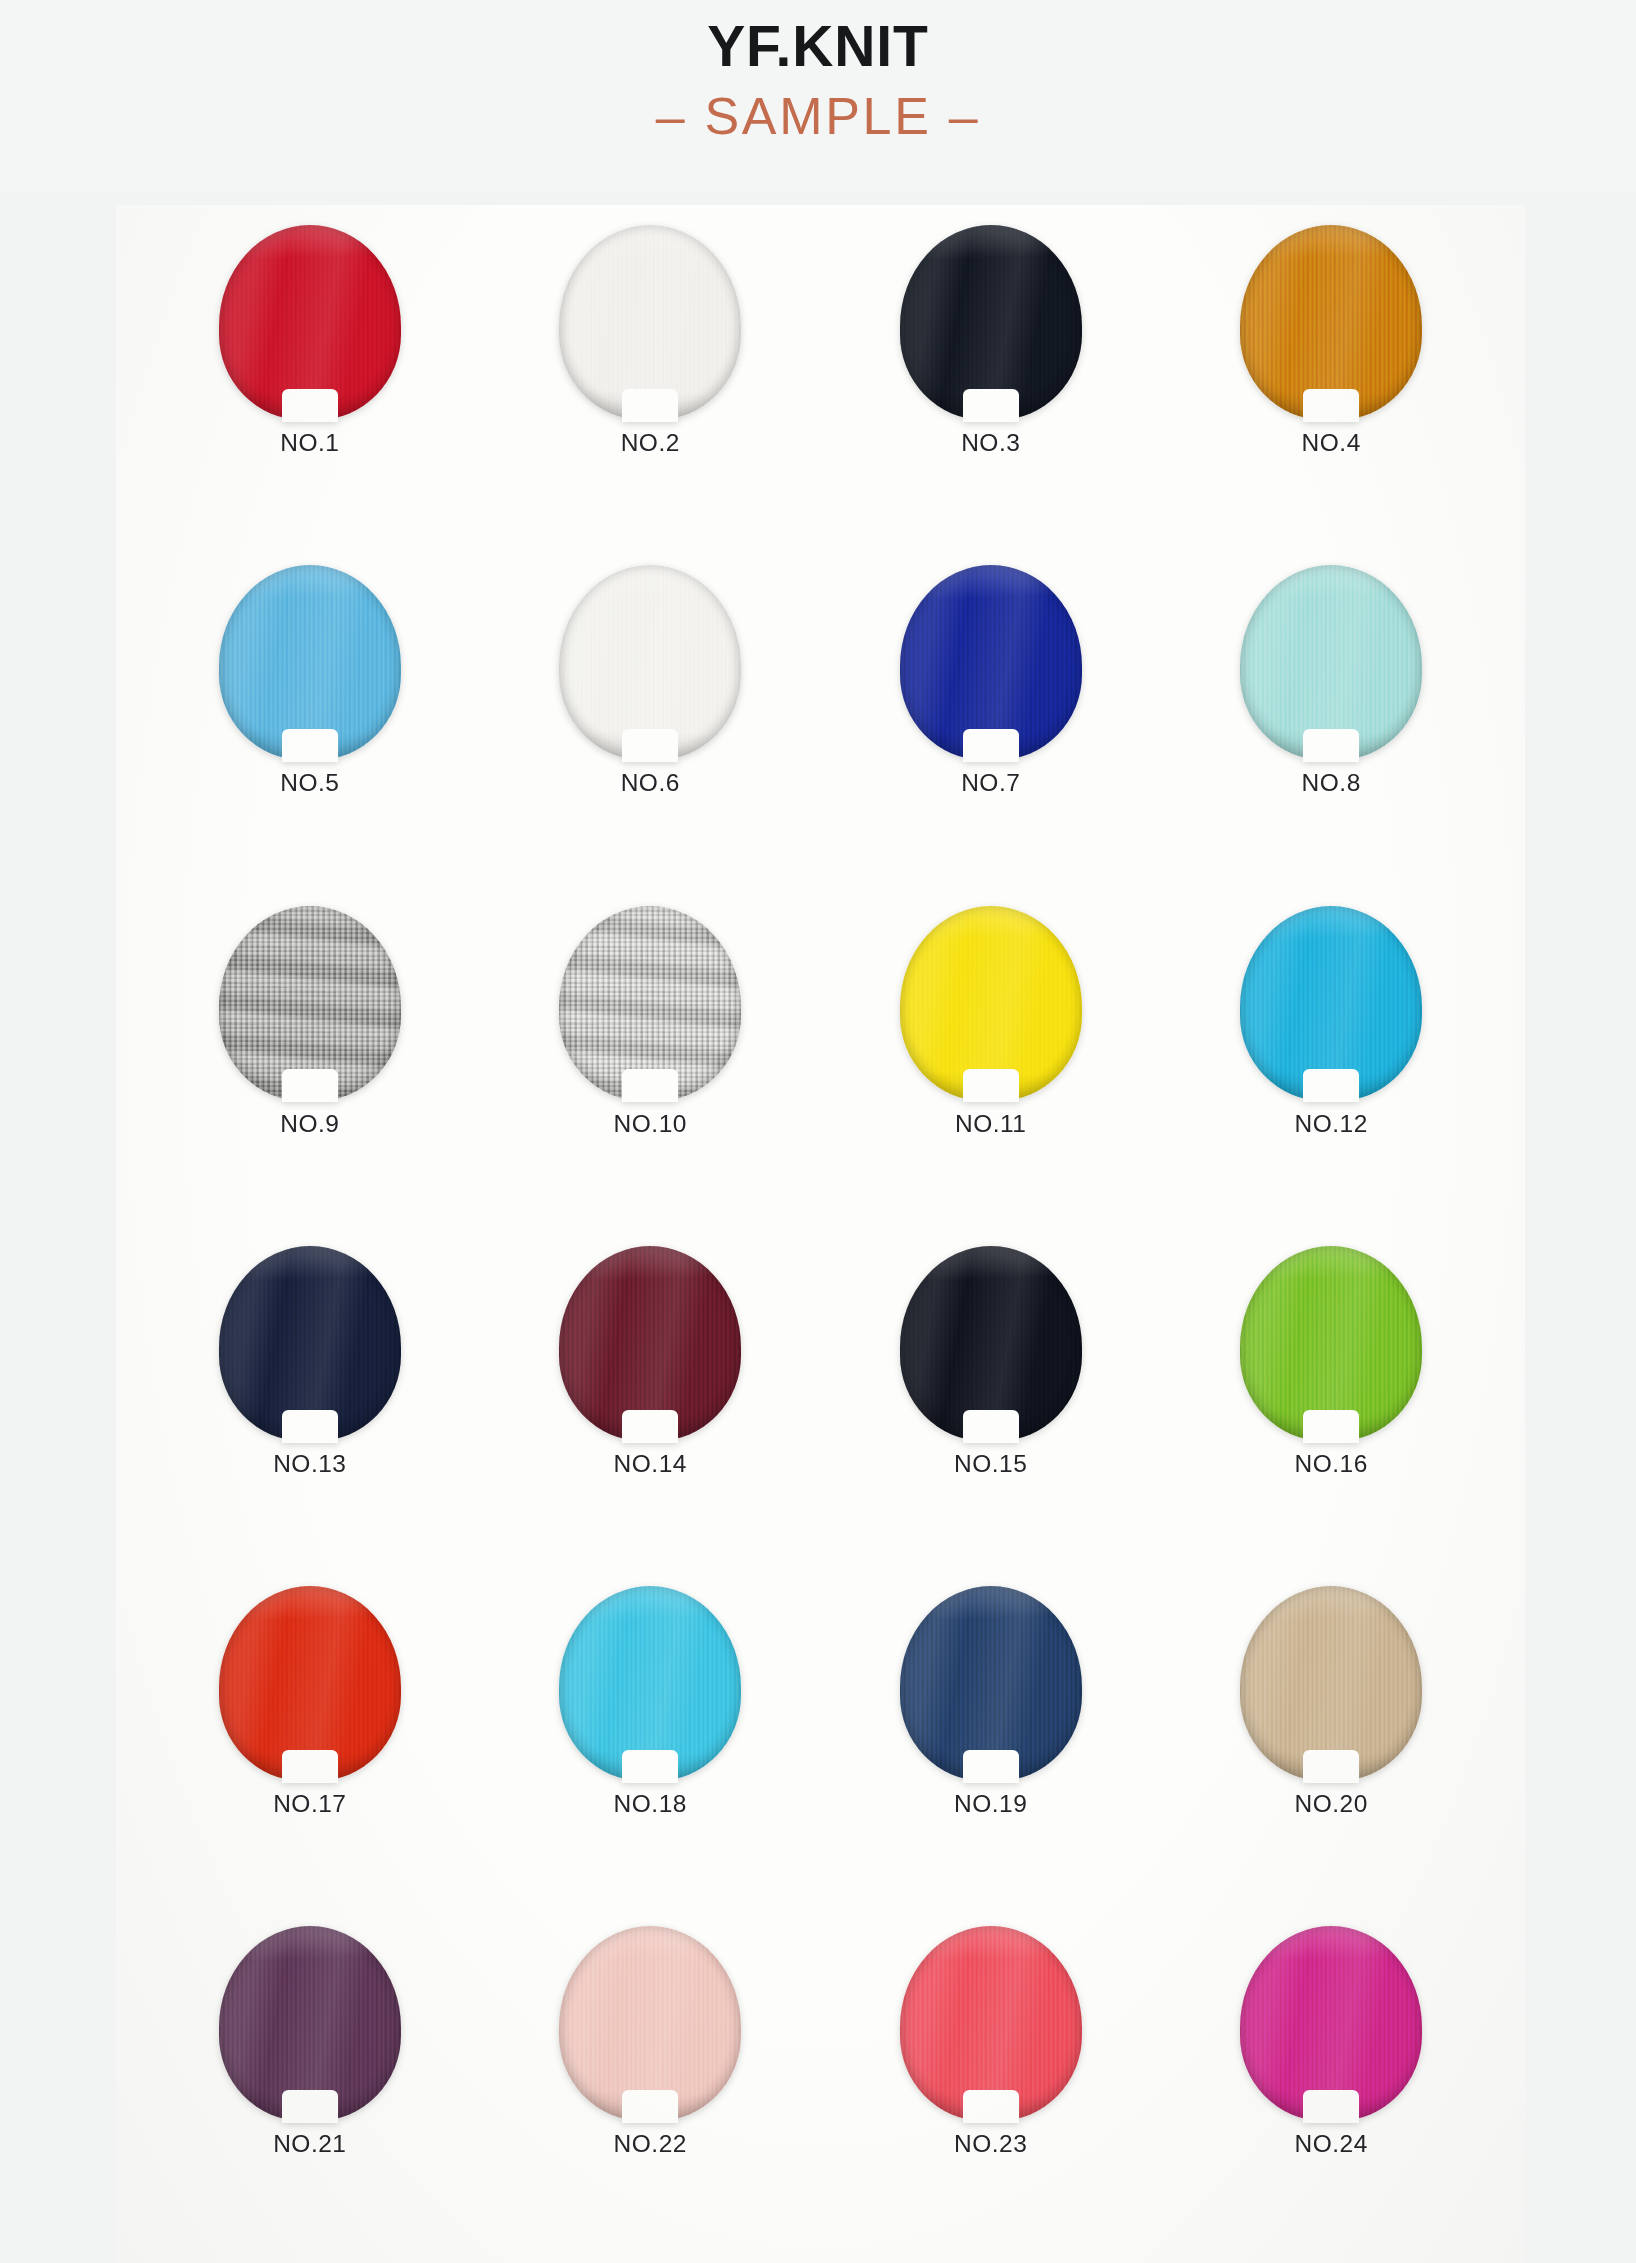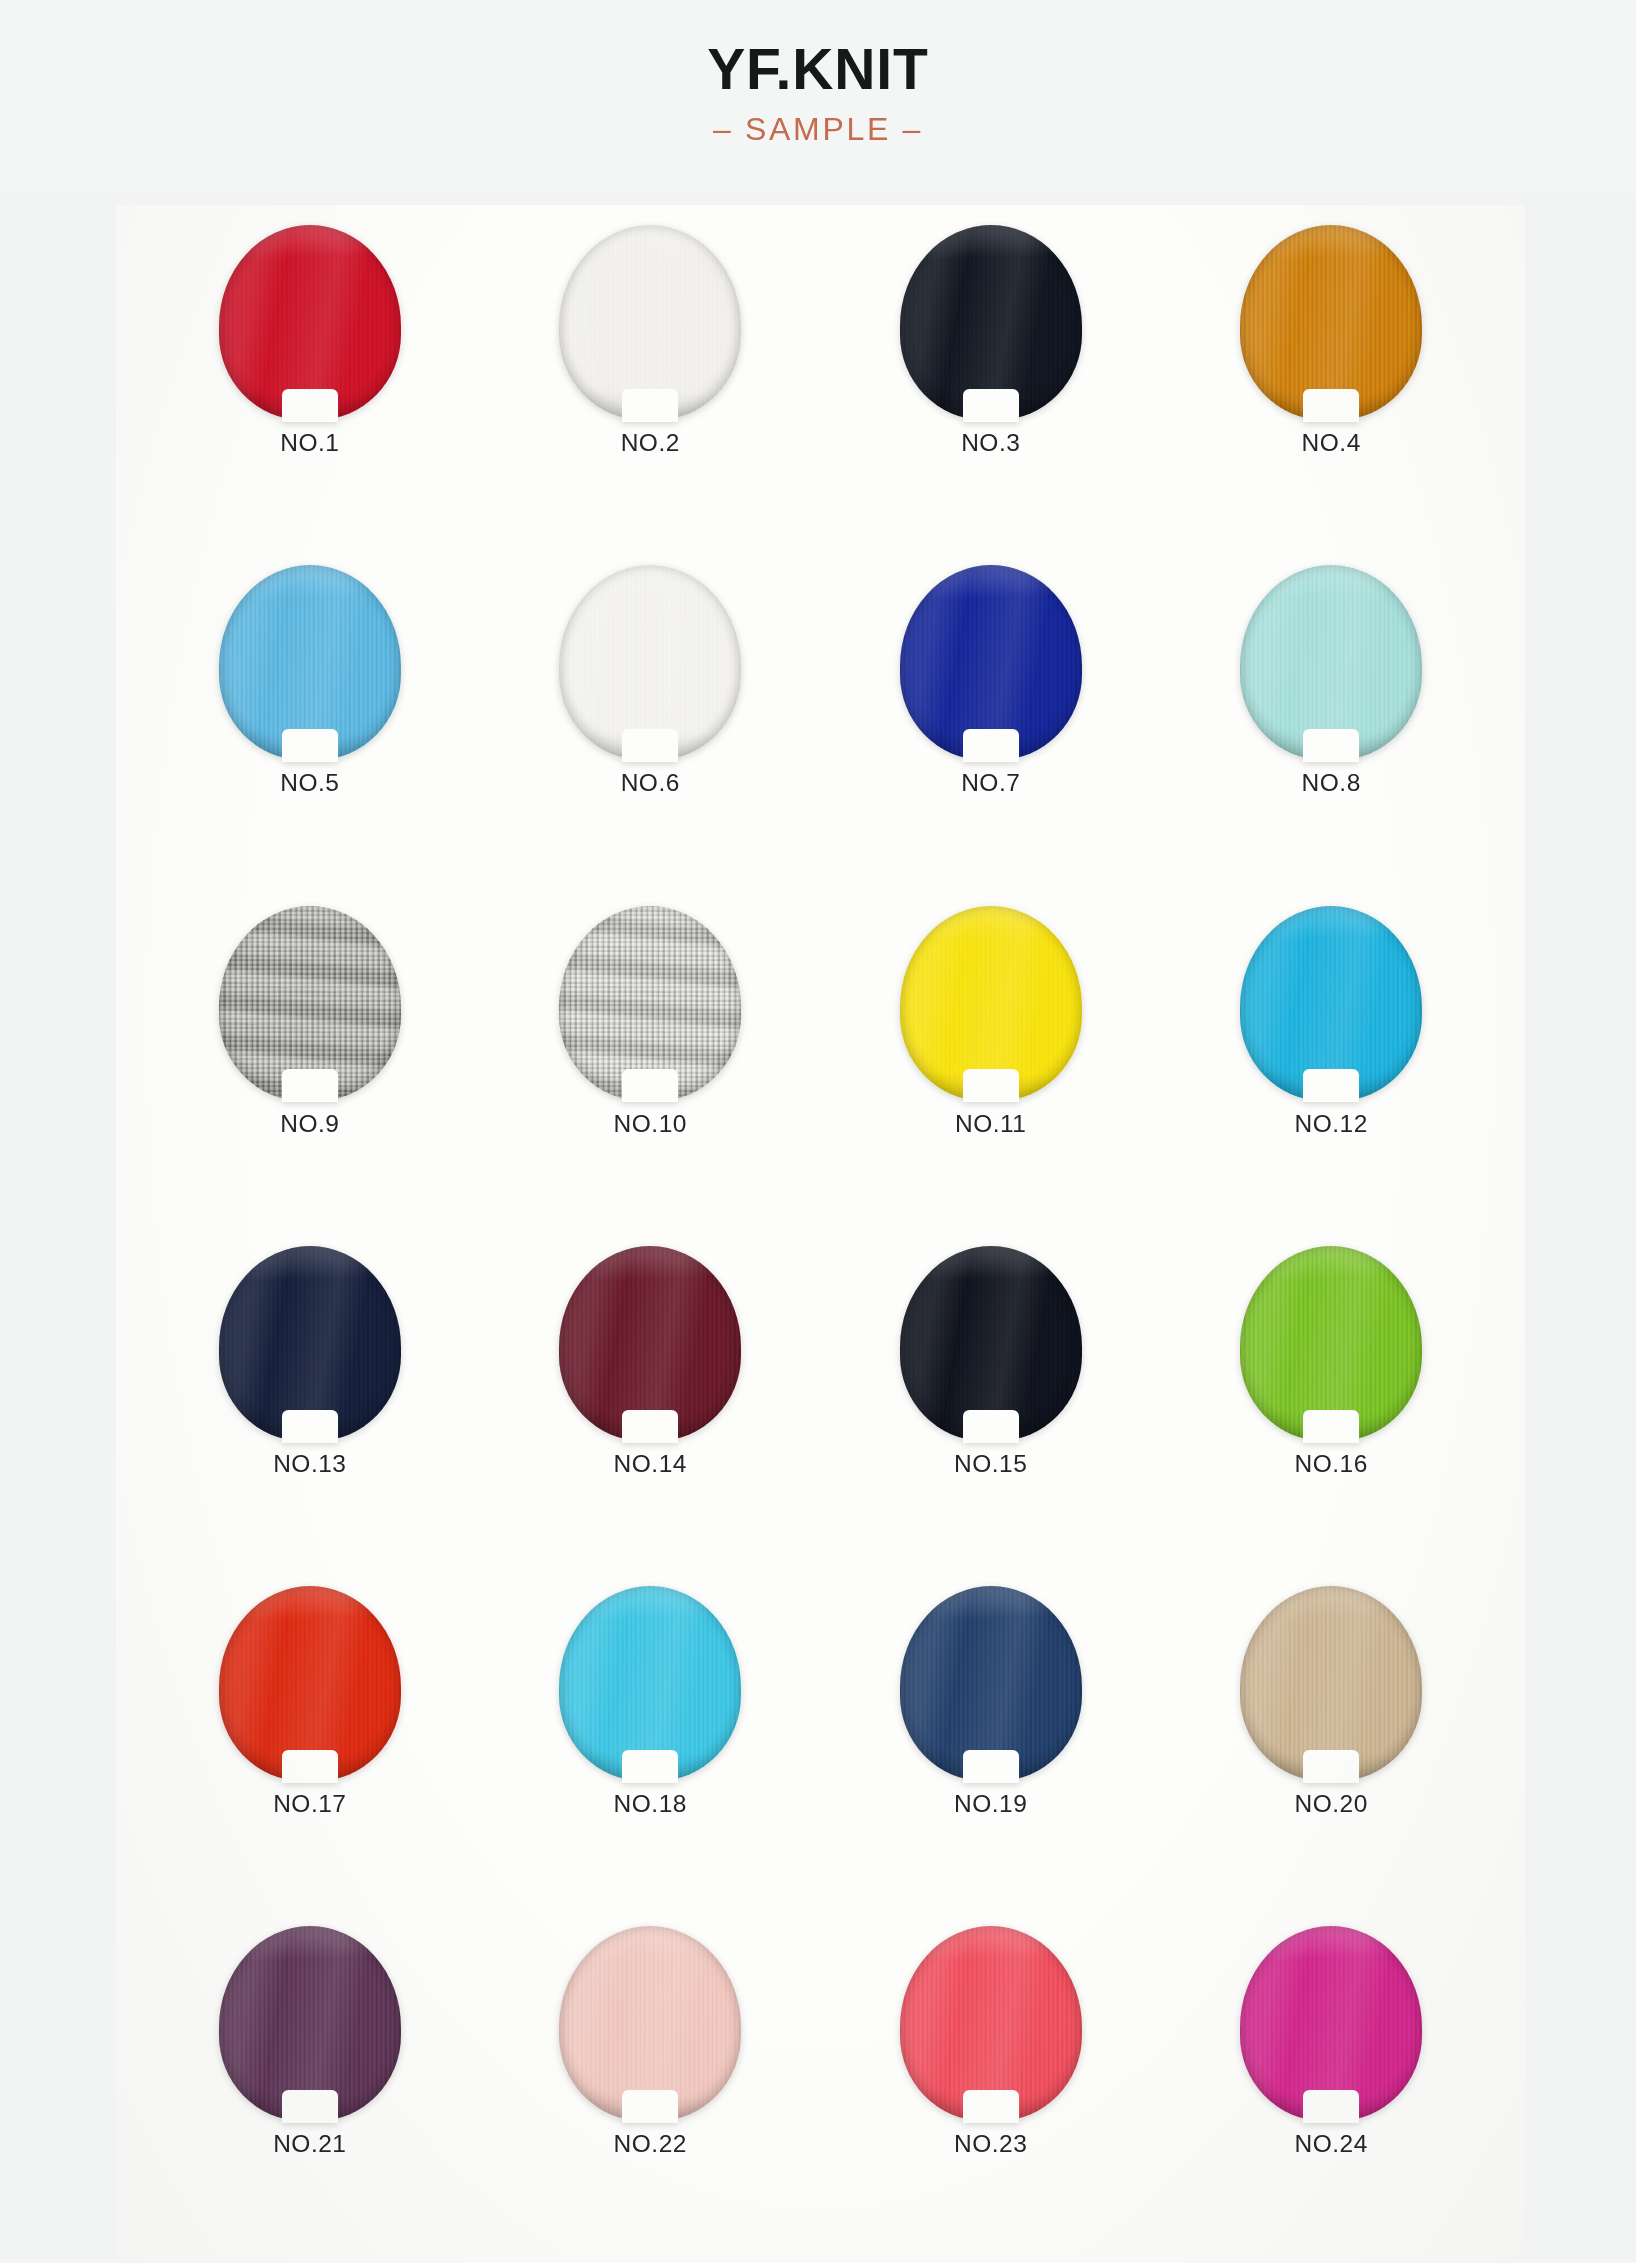--- a/index.html
+++ b/index.html
@@ -9,29 +9,29 @@
     font-family:"Liberation Sans","DejaVu Sans",sans-serif;
     overflow:hidden;
     position:relative;
   }
 
   
   .header{
     position:absolute;left:0;top:0;width:1636px;height:193px;
     background:#f4f5f5;
     display:flex;flex-direction:column;align-items:center;justify-content:flex-start;
-    padding-top:41px;box-sizing:border-box;
+    padding-top:18px;box-sizing:border-box;
   }
   .brand{
     font-size:57px;font-weight:700;letter-spacing:0.9px;color:#16181a;
     line-height:1.0;
   }
   .subtitle{
     margin-top:14.5px;
-    font-size:32px;font-weight:400;letter-spacing:2.7px;
+    font-size:52px;font-weight:400;letter-spacing:2.7px;
     line-height:1.0;
   }
 
   
   .card{
     position:absolute;left:116px;top:205px;width:1409px;height:2058px;
     background:
       linear-gradient(180deg,#ffffff 0%,#fdfdfc 40%,#fbfaf8 100%);
     overflow:hidden;
   }

